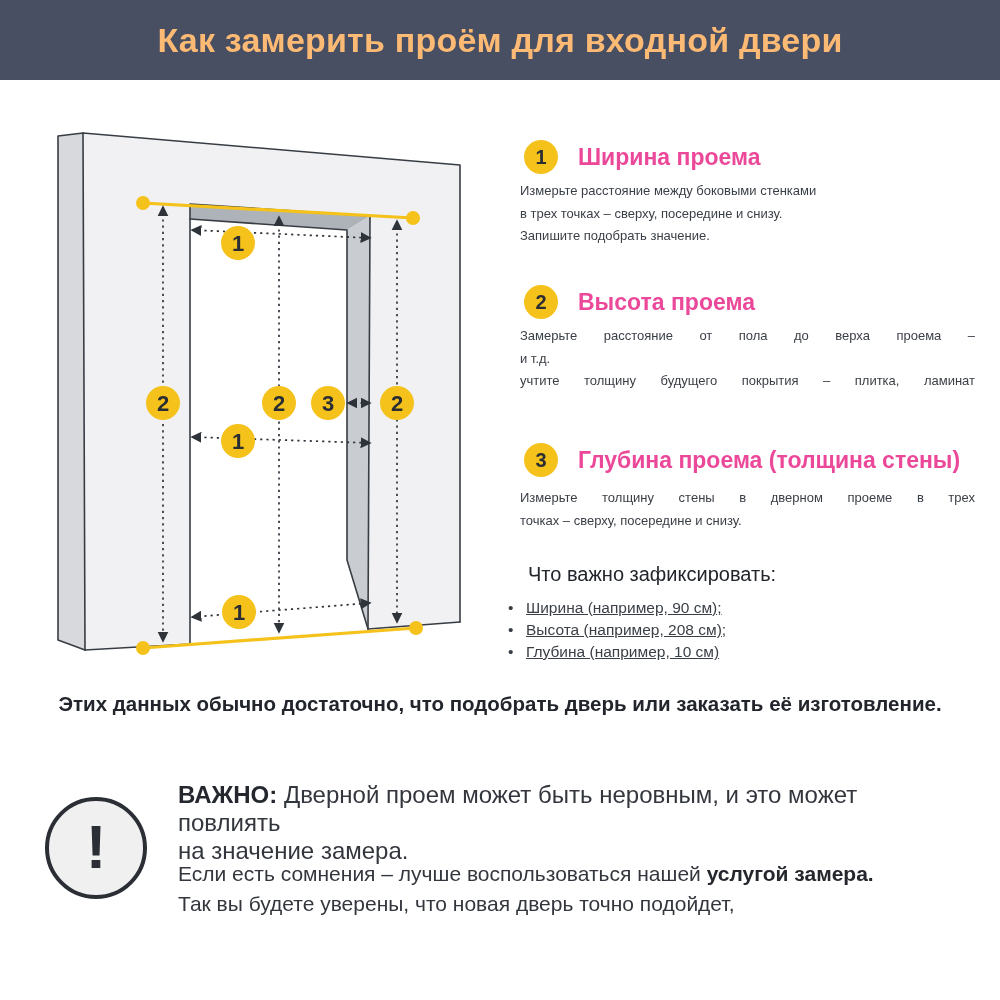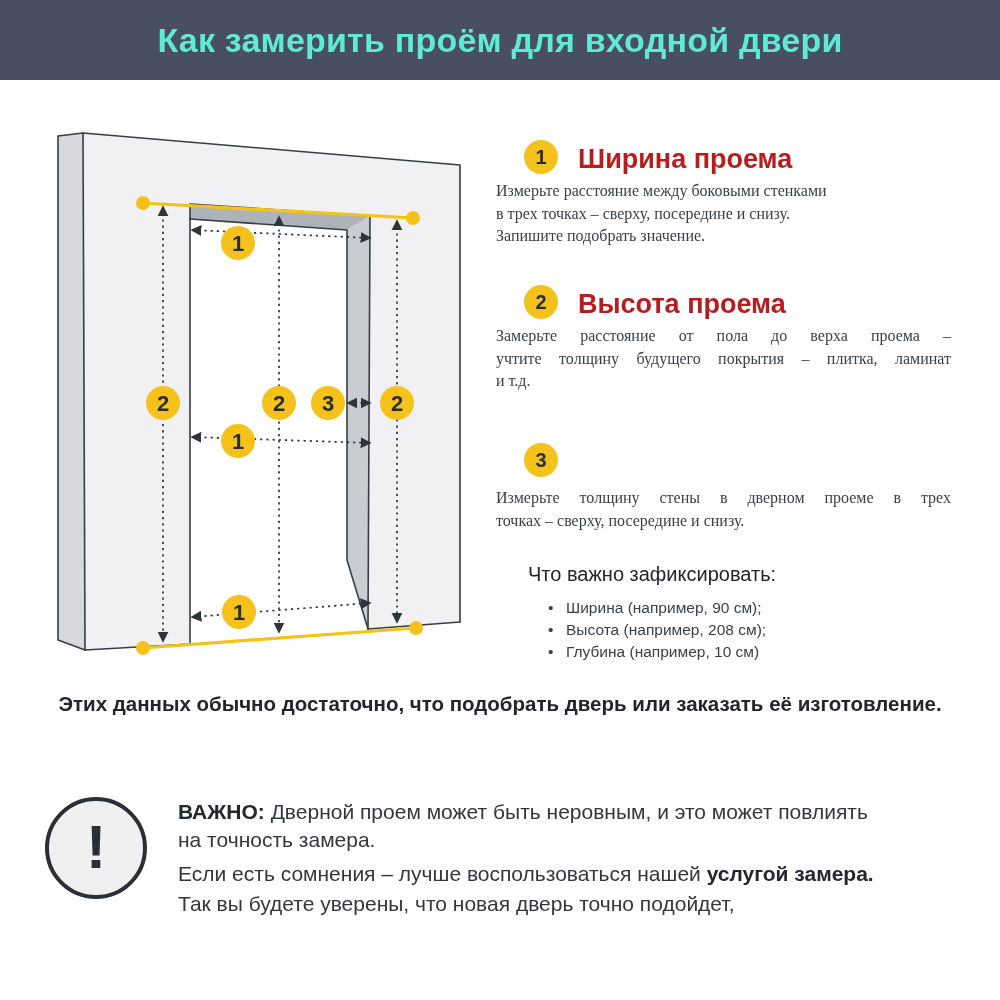--- a/index.html
+++ b/index.html
@@ -1,41 +1,41 @@
 <!DOCTYPE html>
 <html><head>
 <meta charset="utf-8">
 <style>
   html,body{margin:0;padding:0;background:#ffffff;}
   .page{position:relative;width:1000px;height:1000px;background:#ffffff;overflow:hidden;
         font-family:"Liberation Sans", sans-serif;color:#33373D;}
   .header{position:absolute;left:0;top:0;width:1000px;height:80px;background:#484F62;}
-  .header .title{width:100%;height:85px;line-height:80px;text-align:center;color:#5eead4;
+  .header .title{width:100%;height:85px;line-height:80px;text-align:center;color:#fdba74;
                  font-size:34px;font-weight:700;letter-spacing:0.2px;}
   .diagram{position:absolute;left:30px;top:110px;width:480px;height:580px;}
 
   
   .badge{position:absolute;width:34px;height:34px;border-radius:50%;background:#F5C21B;
          text-align:center;line-height:34px;font-size:20px;font-weight:700;color:#2A2E34;}
-  .step-title{position:absolute;left:578px;font-size:27px;font-weight:700;color:#b91c1c;}
-  .step-body{position:absolute;left:496px;width:455px;font-size:16px;line-height:22.5px;color:#3A3F46;font-family:Liberation Serif, serif;}
+  .step-title{position:absolute;left:578px;font-size:23px;font-weight:700;color:#ec4899;}
+  .step-body{position:absolute;left:520px;width:455px;font-size:13px;line-height:22.5px;color:#3A3F46;}
   .step-body .ln{display:block;}
   .step-body .ln.stretch{text-align:justify;text-align-last:justify;}
   .check-title{position:absolute;left:528px;top:563px;font-size:20px;font-weight:400;color:#22262C;}
-  .check-list{position:absolute;left:548px;top:597px;font-size:15.5px;line-height:22px;color:#3A3F46;}
+  .check-list{position:absolute;left:508px;top:597px;font-size:15.5px;line-height:22px;color:#3A3F46;text-decoration:underline;}
   .check-item{display:block;}
   .check-item .dot{display:inline-block;width:18px;color:#3A3F46;}
 
   .summary{position:absolute;left:0;top:692px;width:1000px;text-align:center;
            font-size:20.5px;font-weight:700;color:#22262C;}
 
   .warn-icon{position:absolute;left:45px;top:797px;width:102px;height:102px;border-radius:50%;
              background:#F0F0F0;border:4px solid #2B2F35;box-sizing:border-box;
              text-align:center;line-height:92px;font-size:62px;font-weight:700;color:#2B2F35;}
-  .warn-text{position:absolute;left:178px;top:798px;width:760px;font-size:21px;line-height:28px;color:#33373D;}
+  .warn-text{position:absolute;left:178px;top:781px;width:760px;font-size:24px;line-height:28px;color:#33373D;}
   .warn-text .lbl{font-weight:700;color:#24272D;}
   .warn-text .rest{margin-left:0.28em;}
   .advice{position:absolute;left:178px;top:859px;width:800px;font-size:21px;line-height:29.5px;color:#33373D;}
   .advice .b{font-weight:700;color:#24272D;margin-left:0.28em;}
 
   svg text.mark{font-family:"Liberation Sans", sans-serif;font-size:22px;font-weight:700;
                 fill:#2A2E34;text-anchor:middle;}
 </style>
 </head>
 <body>
@@ -123,45 +123,46 @@
     <span class="ln">в трех точках – сверху, посередине и снизу.</span>
     <span class="ln">Запишите подобрать значение.</span>
   </div>
 
   <div class="badge" style="left:524px;top:285px;">
     <span>2</span>
   </div>
   <div class="step-title" style="top:289px;">Высота проема</div>
   <div class="step-body" style="top:325px;">
     <span class="ln stretch">Замерьте расстояние от пола до верха проема –</span>
+    <span class="ln">и т.д.</span>
     <span class="ln stretch">учтите толщину будущего покрытия – плитка, ламинат</span>
-    <span class="ln">и т.д.</span>
   </div>
 
   <div class="badge" style="left:524px;top:443px;">
     <span>3</span>
   </div>
+  <div class="step-title" style="top:447px;">Глубина проема (толщина стены)</div>
   <div class="step-body" style="top:487px;">
     <span class="ln stretch">Измерьте толщину стены в дверном проеме в трех</span>
     <span class="ln">точках – сверху, посередине и снизу.</span>
   </div>
 
   <div class="check-title">Что важно зафиксировать:</div>
   <div class="check-list">
     <span class="check-item"><span class="dot">•</span><span>Ширина (например, 90 см);</span></span>
     <span class="check-item"><span class="dot">•</span><span>Высота (например, 208 см);</span></span>
     <span class="check-item"><span class="dot">•</span><span>Глубина (например, 10 см)</span></span>
   </div>
 
   <div class="summary">Этих данных обычно достаточно, что подобрать дверь или заказать её изготовление.</div>
 
   <div class="warn-icon">!</div>
   <div class="warn-text">
     <span class="lbl">ВАЖНО:</span><span class="rest">Дверной проем может быть неровным, и это может повлиять</span><br>
-    <span>на точность замера.</span>
+    <span>на значение замера.</span>
   </div>
 
   <div class="advice">
     <span>Если есть сомнения – лучше воспользоваться нашей</span><span class="b">услугой замера.</span><br>
     <span>Так вы будете уверены, что новая дверь точно подойдет,</span><br>
   </div>
 
 </div>
 
 </body></html>

